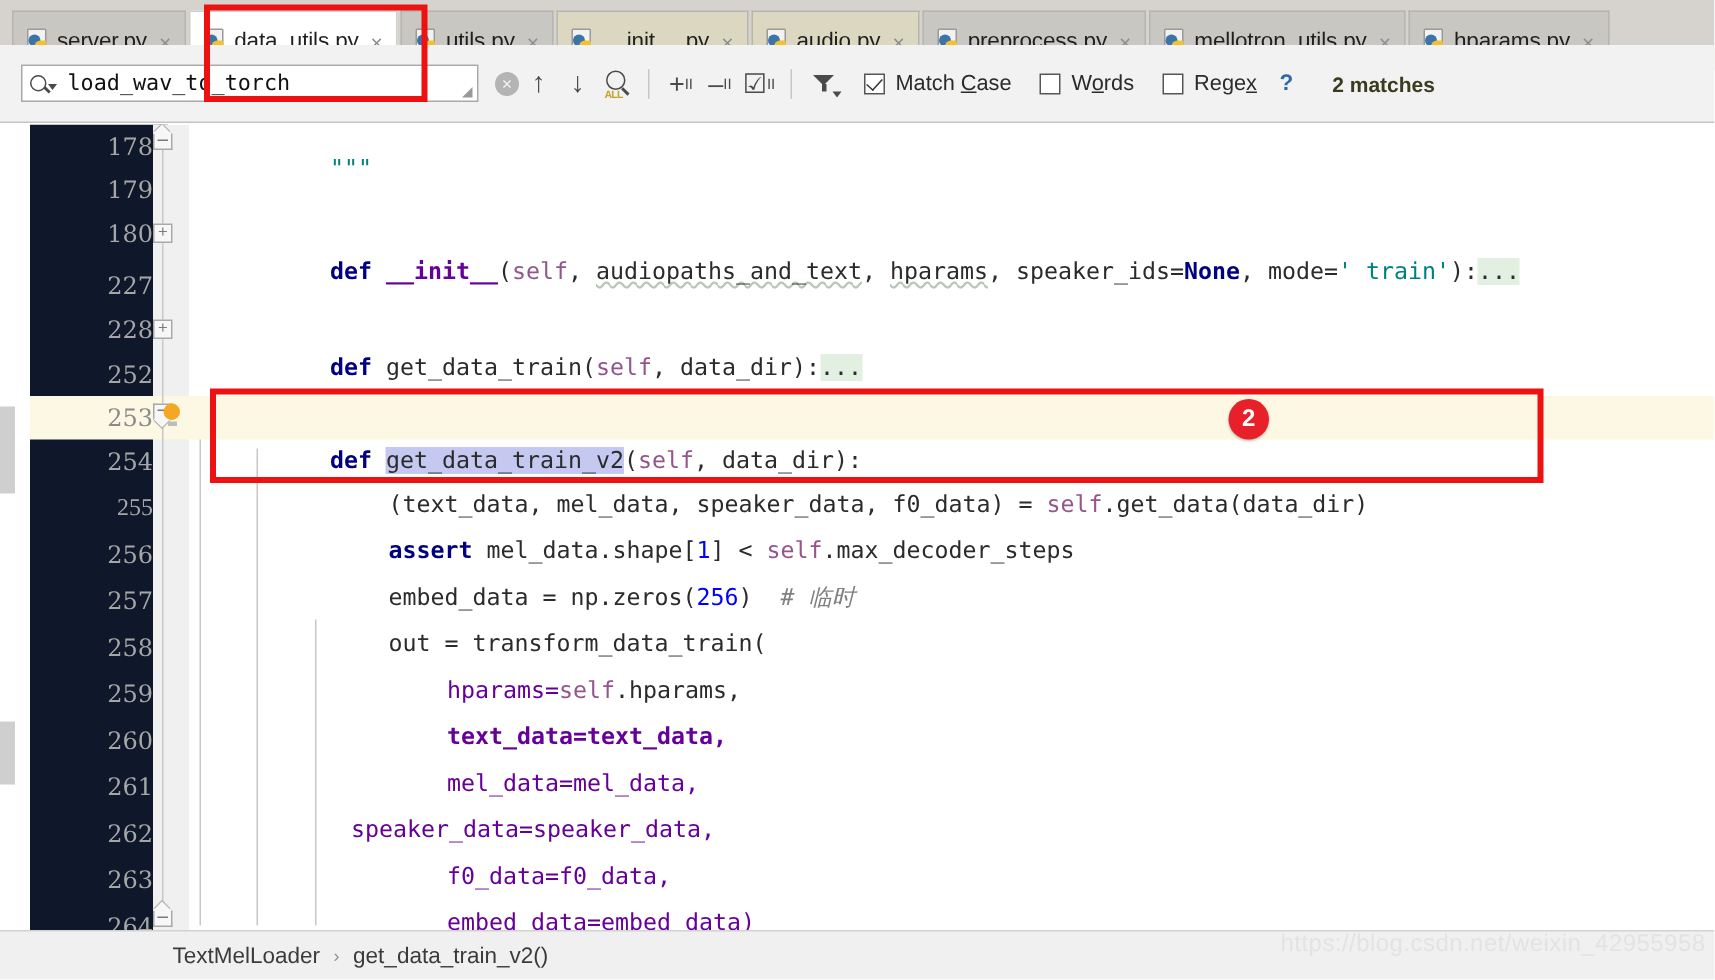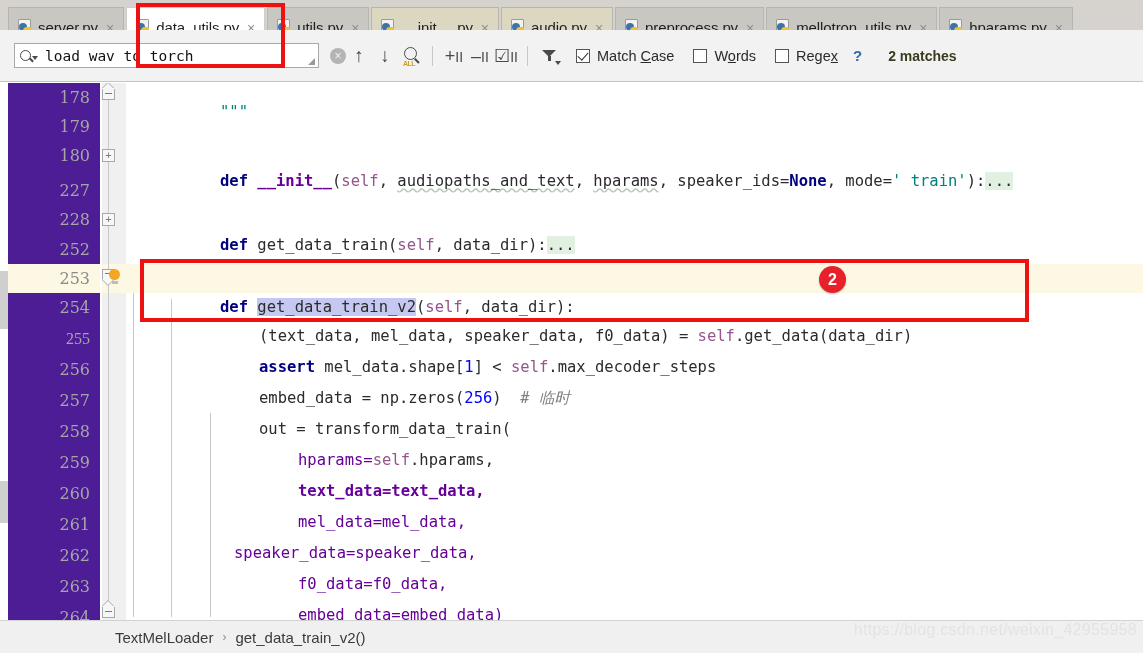--- a/index.html
+++ b/index.html
@@ -138,21 +138,21 @@
   .occ-icon .oall {
     position: absolute; left: 2px; bottom: -1px;
     font-size: 7px; color: #c9a227; font-weight: bold;
     font-family: "Liberation Sans", sans-serif; letter-spacing: -0.5px;
   }
   .pmsub {
     display: flex; align-items: flex-end; gap: 0px;
     color: #4a4a4a;
   }
   .pm-main { font-size: 18px; line-height: 14px; font-family: "Liberation Sans", sans-serif; }
-  .pm-sub  { font-size: 14px; line-height: 12px; }
+  .pm-sub  { font-size: 10px; line-height: 12px; }
   .funnel {
     width: 15px; height: 14px; position: relative;
   }
   .funnel .ftop {
     position: absolute; top: 1px; left: 0;
     width: 0; height: 0;
     border-left: 7.5px solid transparent; border-right: 7.5px solid transparent;
     border-top: 7px solid #4a4a4a;
   }
   .funnel .fstem {
@@ -191,23 +191,23 @@
     background: #ffffff;
     overflow: hidden;
   }
   #left-scroll {
     position: absolute; left: 0; top: 0; width: 10px; height: 537px;
     background: #ffffff;
   }
   .ls-thumb { position: absolute; left: 0; width: 10px; background: #cfcfcf; }
 
   #gutter {
-    position: absolute; left: 8px; top: 0;
+    position: absolute; left: 20px; top: 0;
     width: 92px; height: 537px;
-    background: #4c1d95;
+    background: #0f172a;
     border-right: none;
   }
   #foldcol {
     position: absolute; left: 102px; top: 0;
     width: 24px; height: 537px; background: #f0f0f0;
   }
   #code {
     position: absolute; left: 126px; top: 0;
     width: 1017px; height: 537px;
     background: #ffffff;

